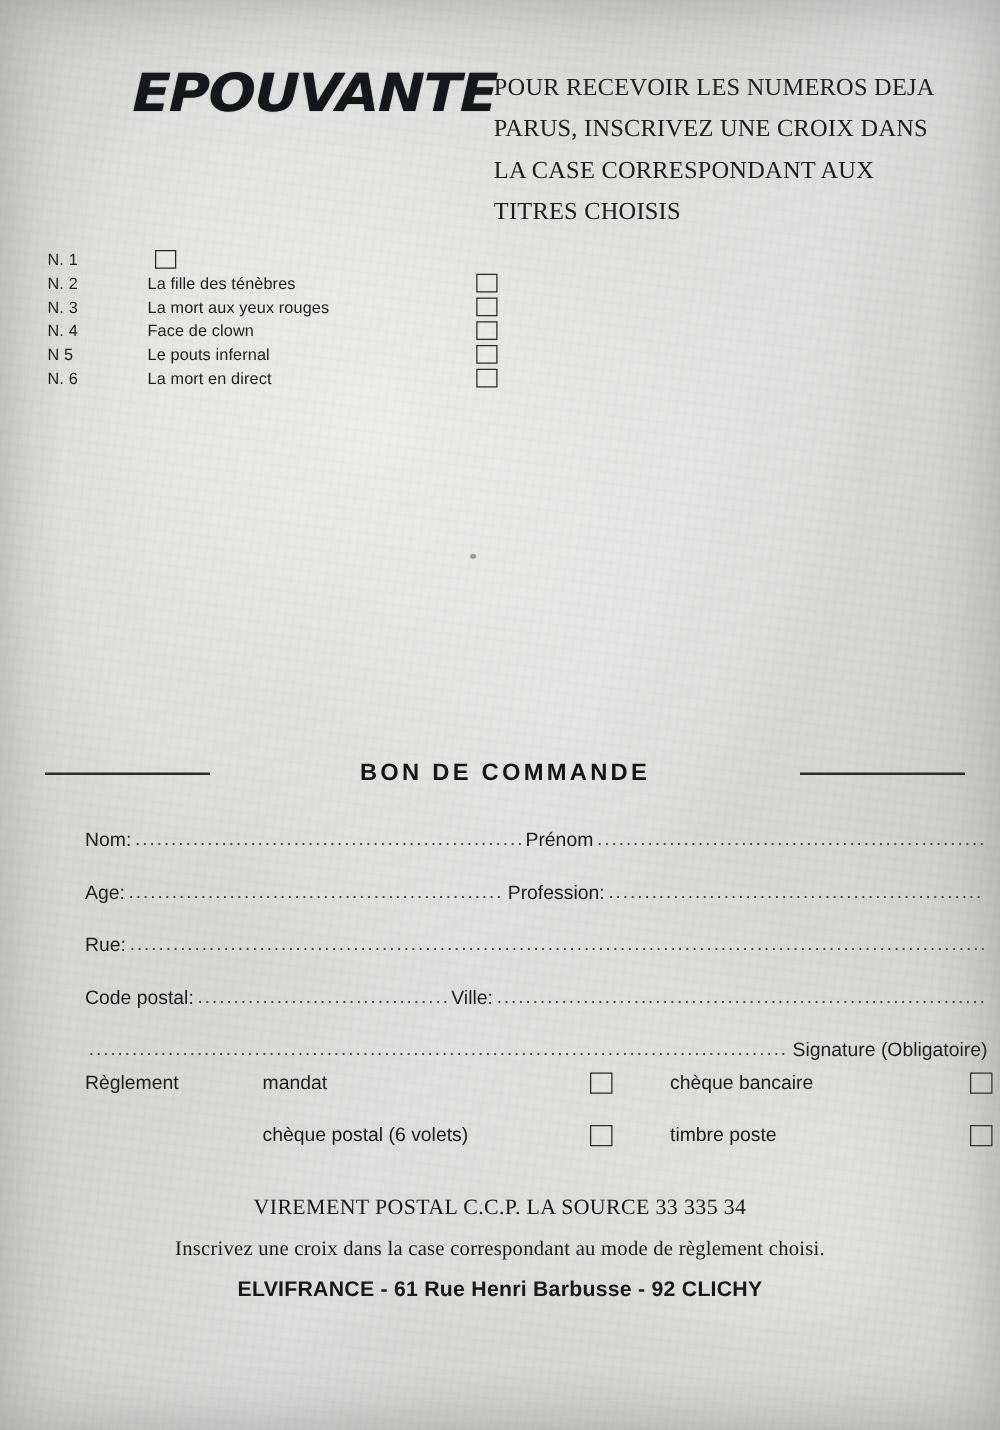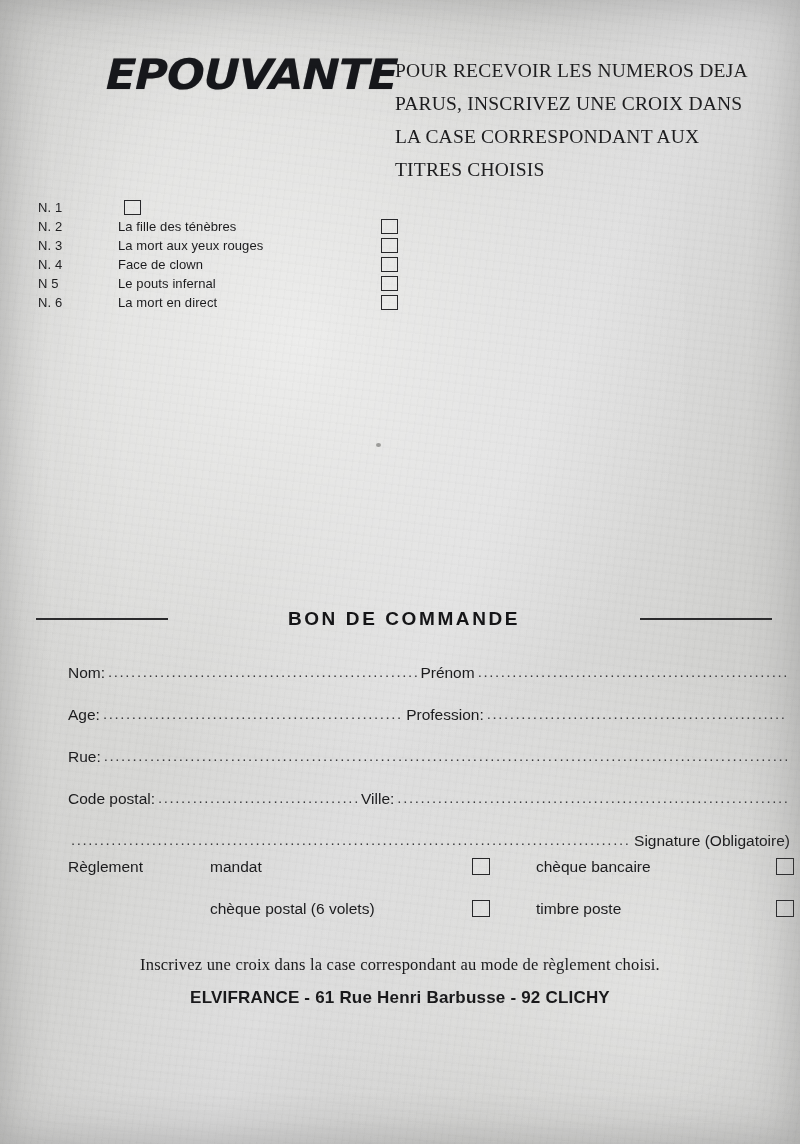--- a/index.html
+++ b/index.html
@@ -335,18 +335,19 @@
     </div>
     <div class="pay-row">
       <span class="pay-opt1">chèque postal (6 volets)</span>
       <span class="pay-box-a chk"></span>
       <span class="pay-opt2">timbre poste</span>
       <span class="pay-box-b chk"></span>
     </div>
   </div>
 
   <div class="footer">
+    <div class="foot-1">VIREMENT POSTAL C.C.P. LA SOURCE 33 335 34</div>
     <div class="foot-2">Inscrivez une croix dans la case correspondant au mode de règlement choisi.</div>
     <div class="foot-3">ELVIFRANCE - 61 Rue Henri Barbusse - 92 CLICHY</div>
   </div>
 
 </div>
 <div class="edge"></div>
 
 </body></html>

